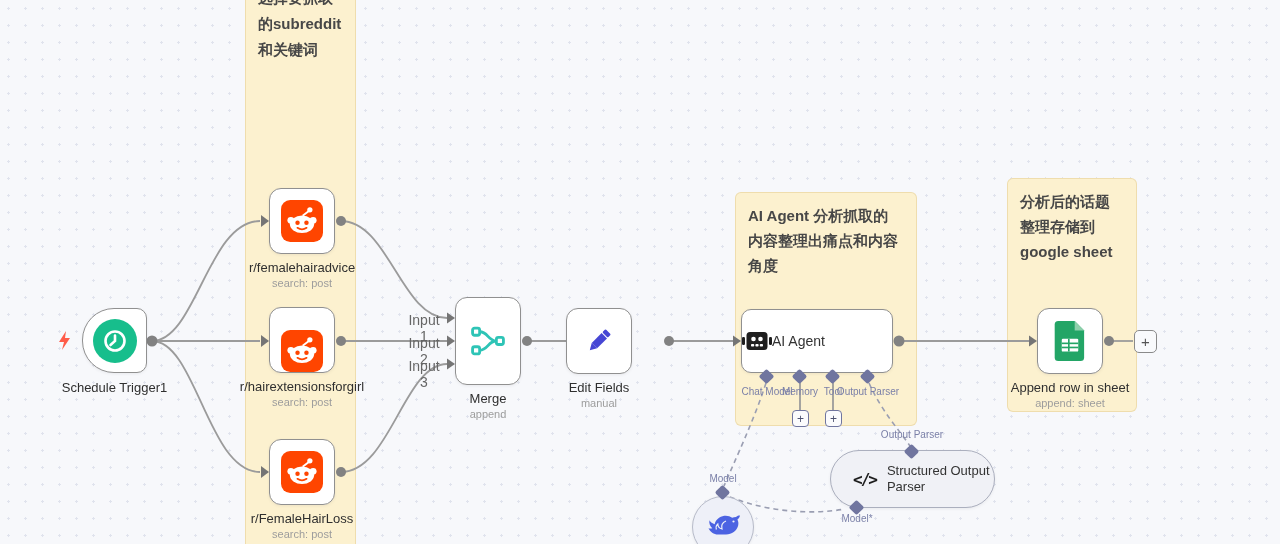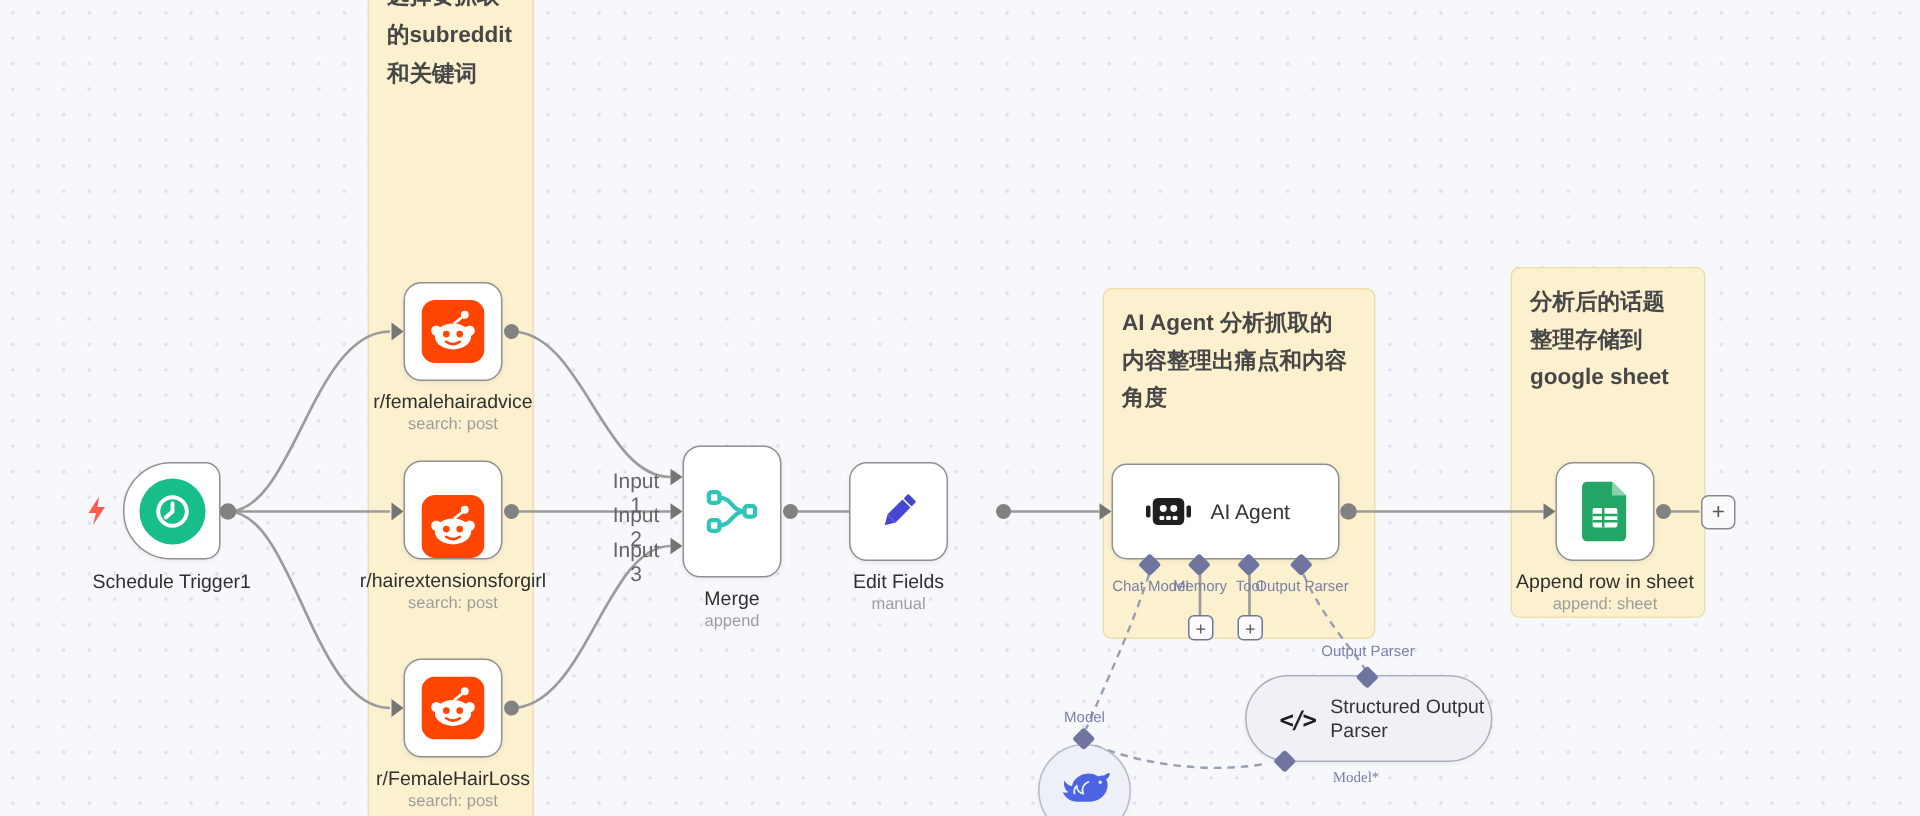--- a/index.html
+++ b/index.html
@@ -28,21 +28,21 @@
   #node-trigger{left:82px;top:308px;width:65px;height:65px;border-radius:32px 10px 10px 32px;}
   .trigger-circle{width:44px;height:44px;border-radius:50%;background:#17be8c;
     display:flex;align-items:center;justify-content:center;}
   #node-reddit1{left:269px;top:188px;}
   #node-reddit2{left:269px;top:307px;align-items:flex-end;}
   #node-reddit3{left:269px;top:439px;}
   #node-merge{left:455px;top:297px;height:88px;}
   #node-merge .nlabel{top:93px;}
   #node-edit{left:566px;top:308px;}
   #node-agent{left:741px;top:309px;width:152px;height:64px;justify-content:flex-start;
-    padding-left:22px;gap:13px;border-radius:10px;}
+    border-radius:10px;}
   .agent-label{font-size:14px;color:#333;}
   #node-sheets{left:1037px;top:308px;}
   #node-parser{left:830px;top:450px;width:165px;height:58px;border-radius:29px;
     background:#f0f1f6;border:1.4px solid #abafbe;justify-content:flex-start;
     padding-left:22px;gap:11px;}
   .parser-text{font-size:13px;color:#333;line-height:16px;}
   .code-glyph{font-family:"DejaVu Sans Mono",monospace;font-weight:700;font-size:16px;
     letter-spacing:-2px;color:#1c1c1c;}
   #node-whale{left:692px;top:496px;width:62px;height:62px;border-radius:50%;
     background:#eef0f8;border:1.4px solid #b7bbc9;}
@@ -277,21 +277,21 @@
   <div class="node" id="node-parser">
     <span class="code-glyph">&lt;/&gt;</span>
     <div class="parser-text">
       <div>Structured Output</div>
       <div>Parser</div>
     </div>
   </div>
   <div class="diamond" style="left:906px;top:446px;"></div>
   <div class="portlbl" style="left:912px;top:429px;">Output Parser</div>
   <div class="diamond" style="left:851px;top:502px;"></div>
-  <div class="portlbl" style="left:904px;top:513px;font-family:Liberation Serif, serif;">Model*</div>
+  <div class="portlbl" style="left:857px;top:513px;">Model*</div>
 
   <div class="node" id="node-whale">
     <svg width="34" height="26" viewBox="0 0 34 26">
       <path d="M30,3 c1.8,-1.4 3,-1.6 4,-1.4 c-.3,1.8 -1.2,3 -2.6,3.9 c1,1.8 1.3,3.9 .7,6.3 c-1.3,5.2 -6.3,8.7 -12,8.7 h-8 c-4.4,0 -8,-2.6 -9.6,-6.3 c1.3,.4 2.6,.4 3.8,0 c-2.4,-1.9 -3.5,-4.9 -2.8,-7.9 c1.1,2 2.9,3.4 5.2,3.9 c.6,-3.6 3.3,-6.7 7.8,-8 c3.6,-1 7,-.3 9.7,1.5 c1.1,-.5 2.4,-.7 3.8,-.7 Z" fill="#4c63e2"></path>
       <path d="M20,7 c-3.5,1.5 -5,4.5 -4,8 c-2.5,-.5 -4,-2.5 -4.2,-5 c-1.5,1.2 -2,3.2 -1.4,5.5" fill="none" stroke="#eef0f8" stroke-width="1.2"></path>
       <circle cx="27.5" cy="7.5" r="1.1" fill="#eef0f8"></circle>
     </svg>
   </div>
   <div class="diamond" style="left:717px;top:487px;"></div>
   <div class="portlbl" style="left:723px;top:473px;">Model</div>

